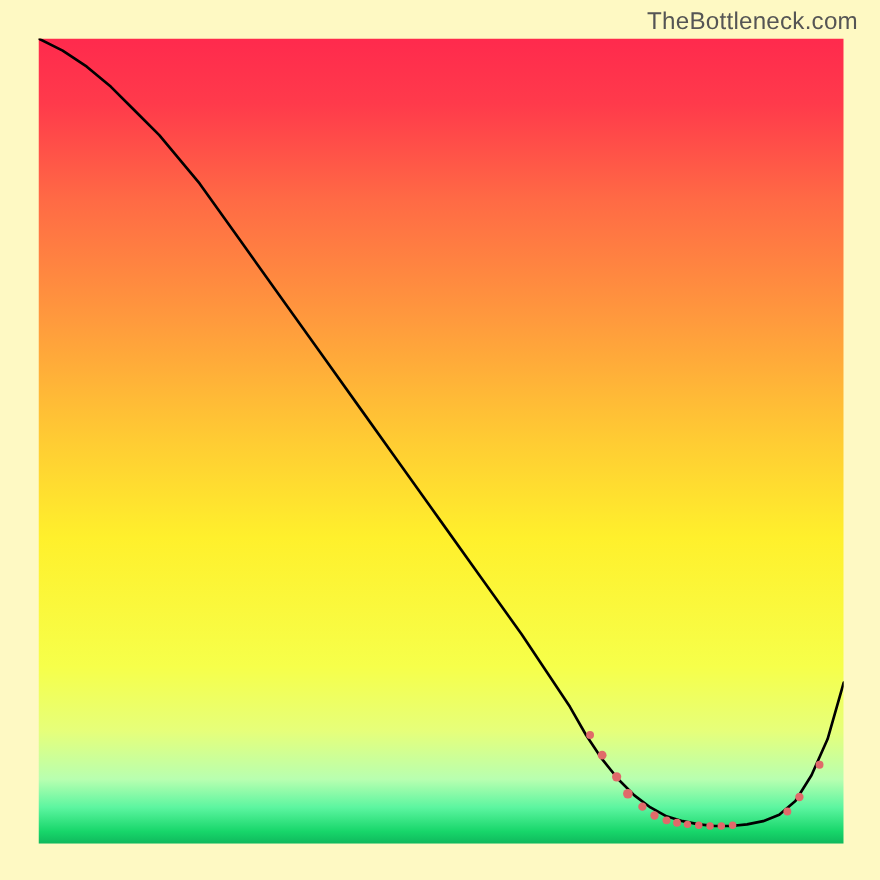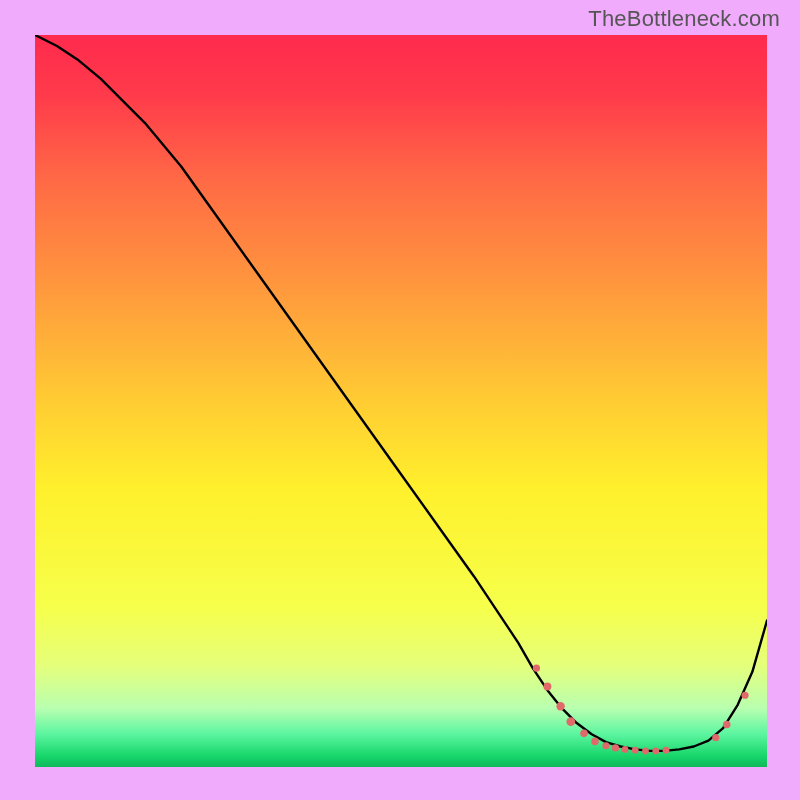--- a/index.html
+++ b/index.html
@@ -8,21 +8,21 @@
     width: 800px;
     height: 800px;
     background: #000;
     font-family: Arial, Helvetica, sans-serif;
     overflow: hidden;
   }
   .frame {
     position: relative;
     width: 800px;
     height: 800px;
-    background: #f0abfc;
+    background: #fef9c3;
   }
   .watermark {
     position: absolute;
     top: 6px;
     right: 20px;
     color: #555;
     font-size: 22px;
     font-weight: 500;
     z-index: 50;
     letter-spacing: 0.2px;

